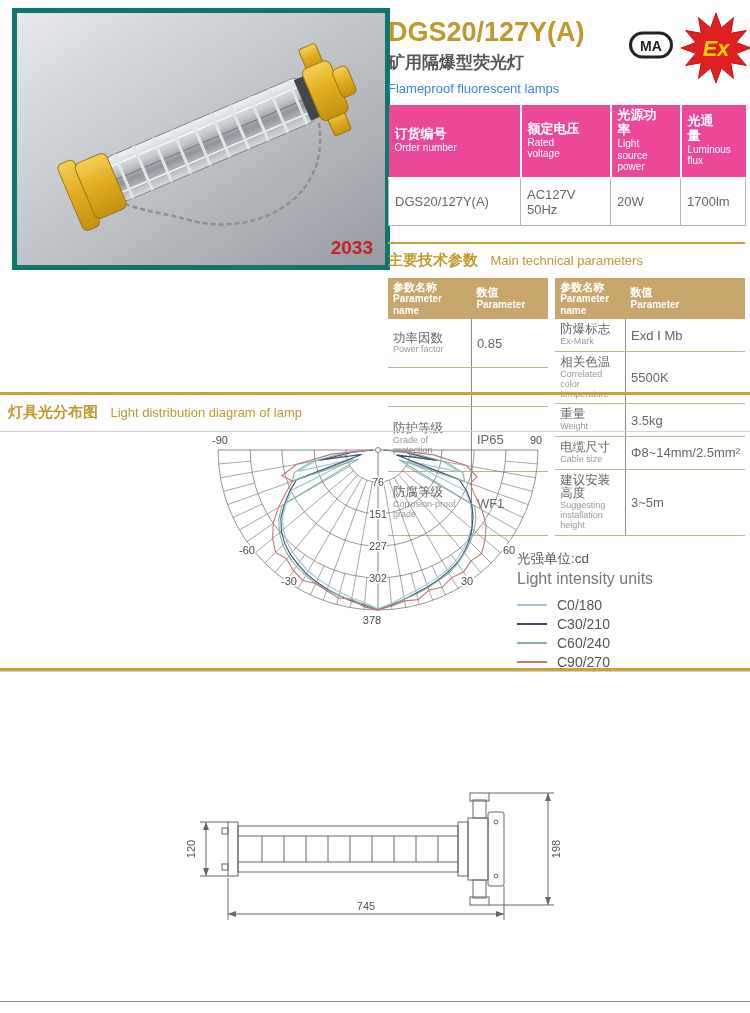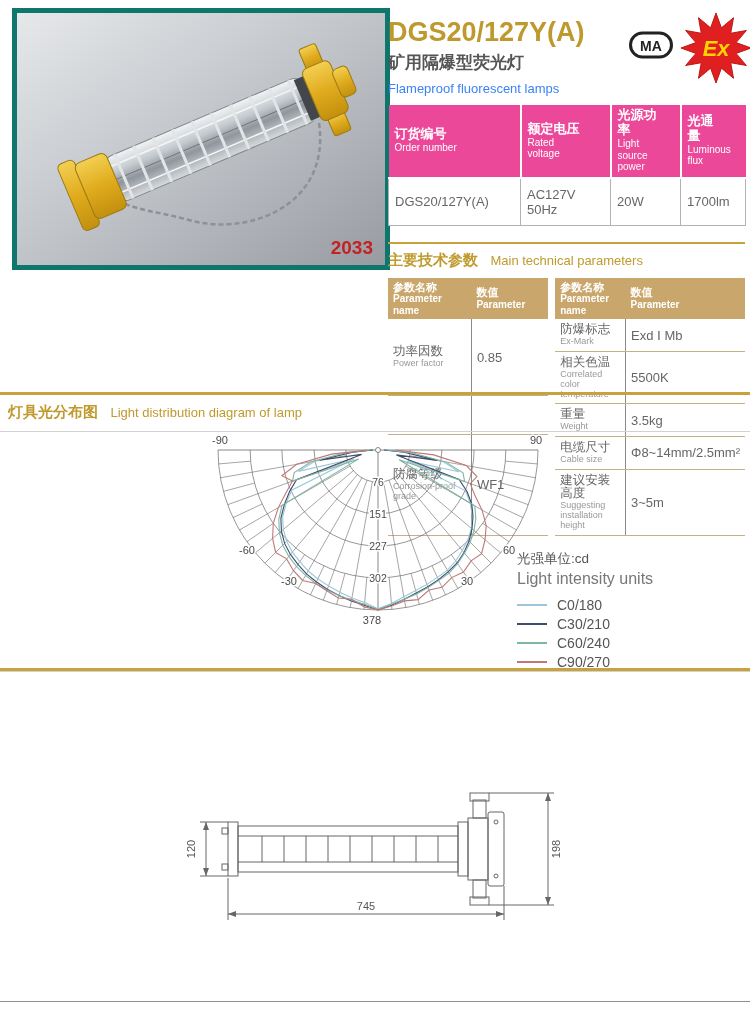--- a/index.html
+++ b/index.html
@@ -198,20 +198,27 @@
               <div class="pen">Power factor</div>
             </td>
             <td class="pval">0.85</td>
           </tr>
           <tr class="empty-row">
             <td class="pname"></td>
             <td class="pval"></td>
           </tr>
           <tr>
             <td class="pname">
+              <div class="pzh">防护等级</div>
+              <div class="pen">Grade of protection</div>
+            </td>
+            <td class="pval">IP65</td>
+          </tr>
+          <tr>
+            <td class="pname">
               <div class="pzh">防腐等级</div>
               <div class="pen">Corrosion-proof grade</div>
             </td>
             <td class="pval">WF1</td>
           </tr>
         </tbody>
     </table>
     <table class="params">
       <colgroup>
           <col style="width:88px">

